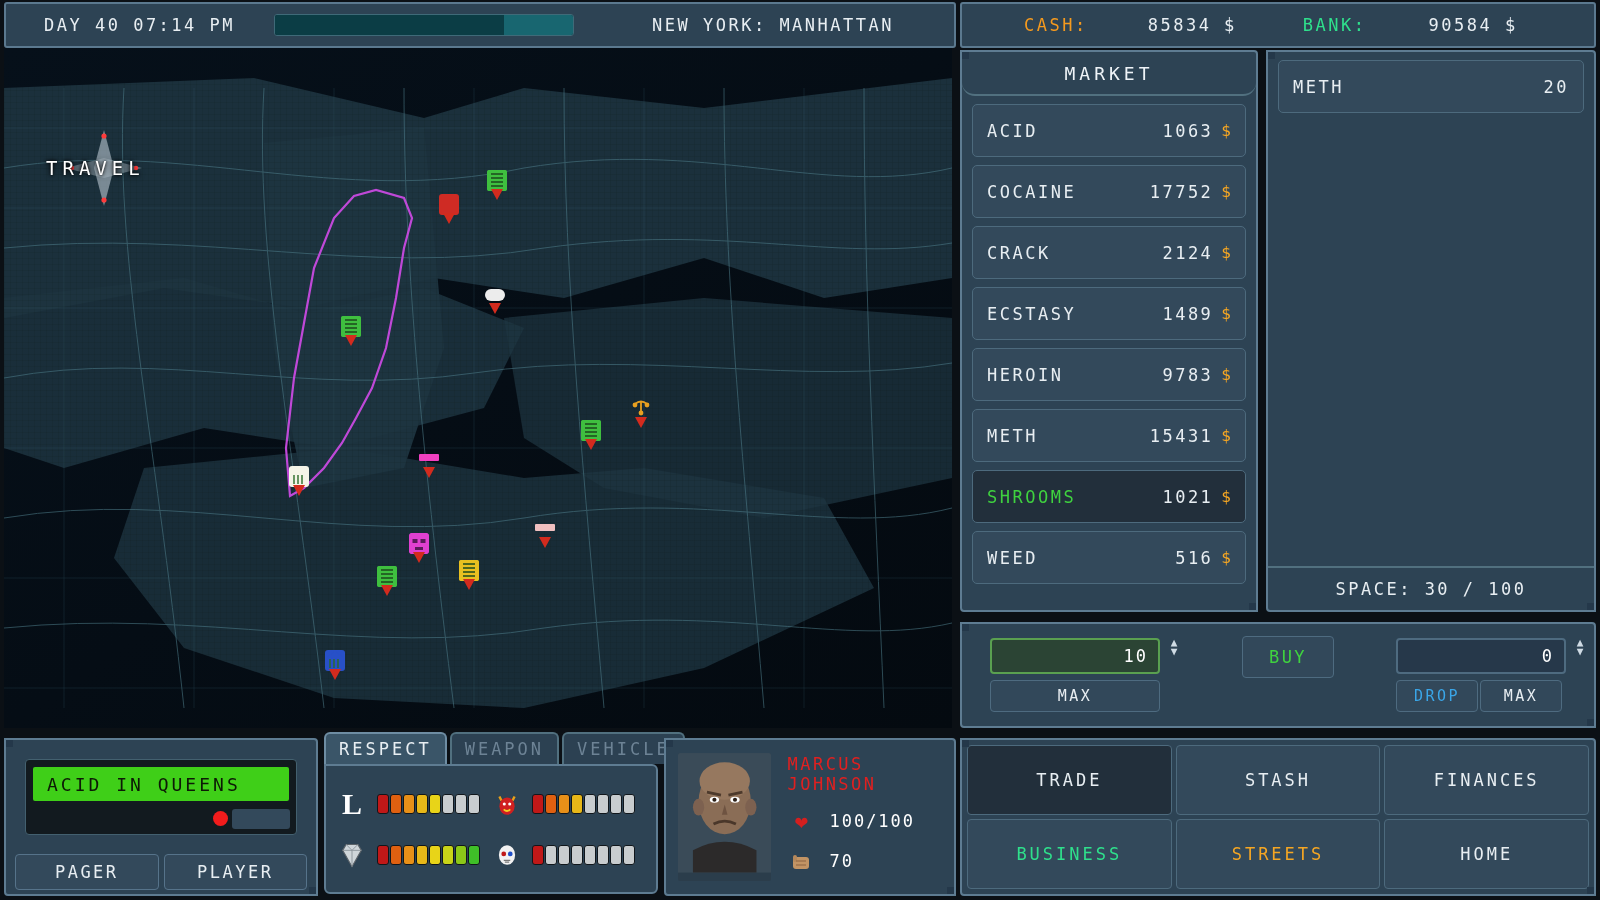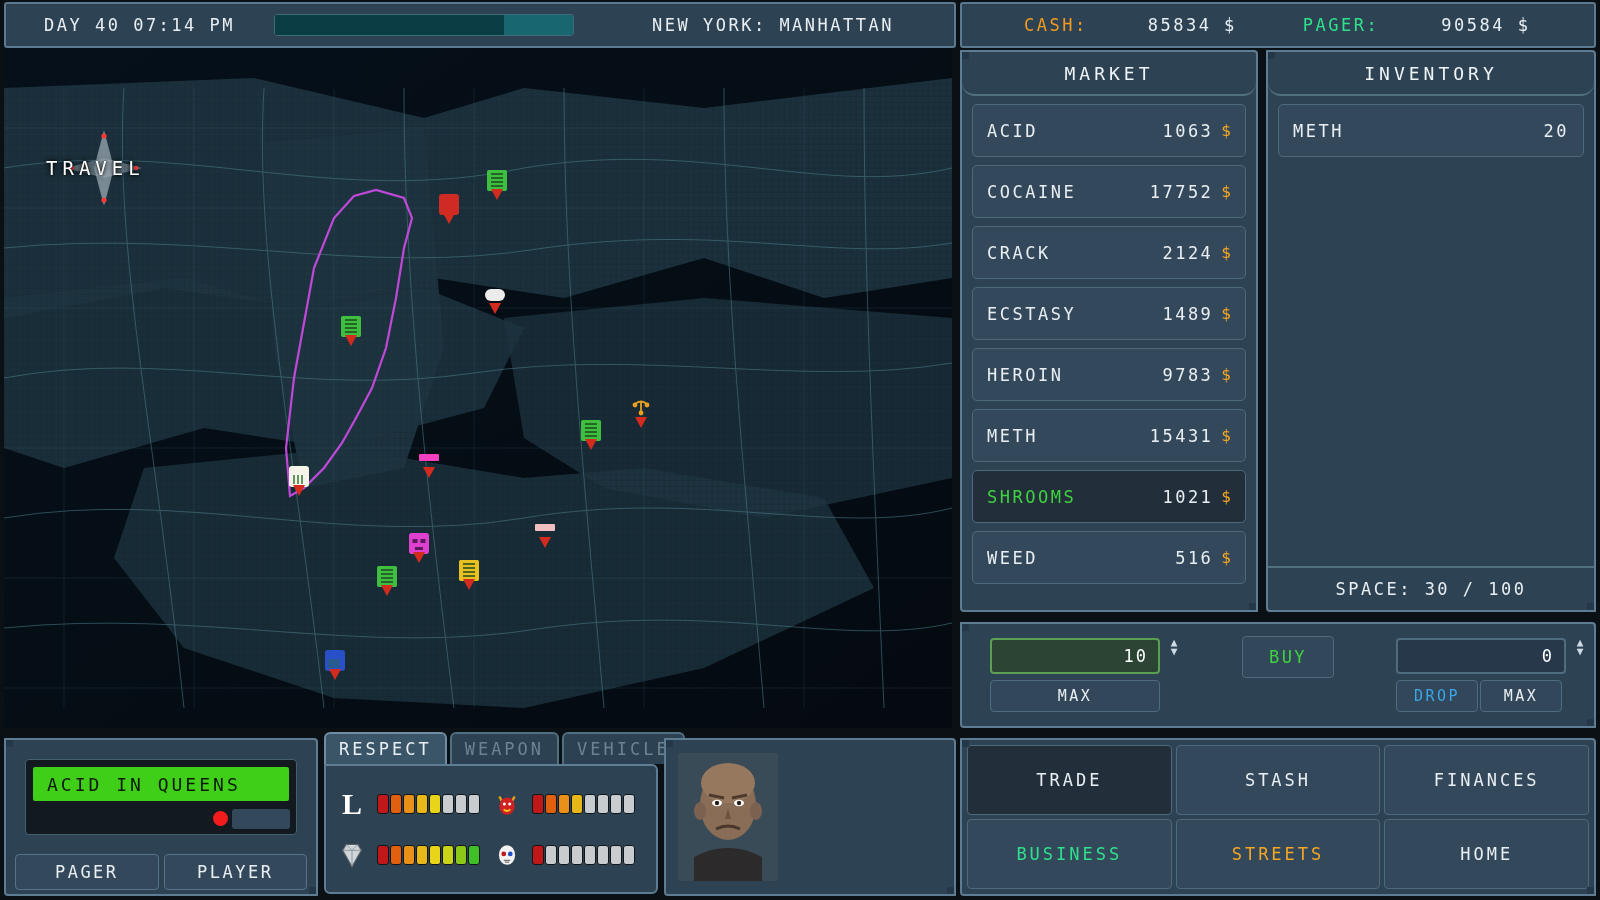--- a/index.html
+++ b/index.html
@@ -201,21 +201,21 @@
       <div id="daytime" class="txt">DAY 40  07:14 PM</div>
       <div id="timebar-wrap">
         <div id="timebar-fill" style="width: 77%;"></div>
         <div id="timebar-rest"></div>
       </div>
       <div id="district" class="txt">NEW YORK: MANHATTAN</div>
     </div>
     <div id="topbar-right">
       <div id="cash-lbl" style="color: rgb(245, 154, 30);">CASH:</div>
       <div id="cash-val" class="txt">85834 $</div>
-      <div id="bank-lbl" style="color: rgb(47, 224, 140);">PAGER:</div>
+      <div id="bank-lbl" style="color: rgb(47, 224, 140);">BANK:</div>
       <div id="bank-val" class="txt">90584 $</div>
     </div>
   </div>
 
   <div id="map">
     <svg id="map-canvas" viewBox="0 0 948 680" preserveAspectRatio="none">
       <defs>
         <linearGradient id="water" x1="0" y1="0" x2="1" y2="1">
           <stop offset="0%" stop-color="#06101a"></stop>
             <stop offset="100%" stop-color="#040a10"></stop>
@@ -396,21 +396,20 @@
         </div>
         <div class="row">
           <div class="row-name">WEED</div>
           <div class="row-val">516</div>
           <span class="dollar">$</span>
         </div>
       </div>
   </div>
 
   <div id="inv-panel" class="panel">
-    <div class="panel-title hdr">INVENTORY</div>
     <div class="list-area" id="inv-list">
         <div class="row">
           <div class="row-name">METH</div>
           <div class="row-val">20</div>
         </div>
       </div>
     <div id="space-bar" class="txt">SPACE: 30 / 100</div>
   </div>
 
   <div id="trade-ctrl" class="panel">
@@ -552,15 +551,32 @@
         <ellipse cx="39" cy="50" rx="5" ry="3.2" fill="#ffffff"></ellipse>
         <ellipse cx="61" cy="50" rx="5" ry="3.2" fill="#ffffff"></ellipse>
         <circle cx="39" cy="50" r="2.2" fill="#2a1e16"></circle>
         <circle cx="61" cy="50" r="2.2" fill="#2a1e16"></circle>
         <path d="M31,42 L46,45 M69,42 L54,45" stroke="#4d3a2c" stroke-width="3" fill="none"></path>
         <path d="M50,55 L47,66 L53,66 Z" fill="#6e5341"></path>
         <path d="M38,76 Q50,70 62,76" stroke="#4a372a" stroke-width="3" fill="none"></path>
         <path d="M16,128 L16,104 Q50,86 84,104 L84,128 Z" fill="#2c2a2a"></path>
       </svg>
     </div>
+    <div id="player-info">
+      <div id="player-name">MARCUS JOHNSON</div>
+      <div class="pstat">
+        <div class="ico" style="color:#d41f1f;">❤</div>
+        <div class="val">100/100</div>
+      </div>
+      <div class="pstat">
+        <div class="ico">
+          <svg viewBox="0 0 24 24" width="24" height="24">
+              <rect x="4" y="8" width="16" height="12" rx="3" fill="#c29464"></rect>
+              <rect x="4" y="6" width="4" height="7" rx="2" fill="#b5885b"></rect>
+              <path d="M7,12 h10 M7,16 h10" stroke="#8c6341" stroke-width="1.2"></path>
+            </svg>
+        </div>
+        <div class="val">70</div>
+      </div>
+    </div>
   </div>
 
 </div>
 
 </body></html>

